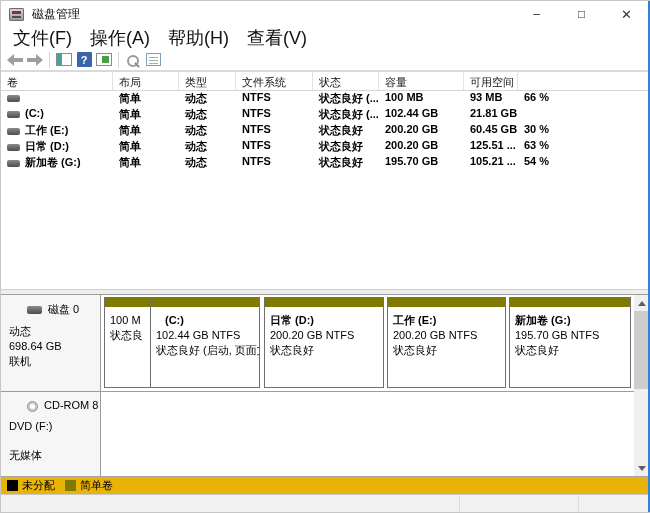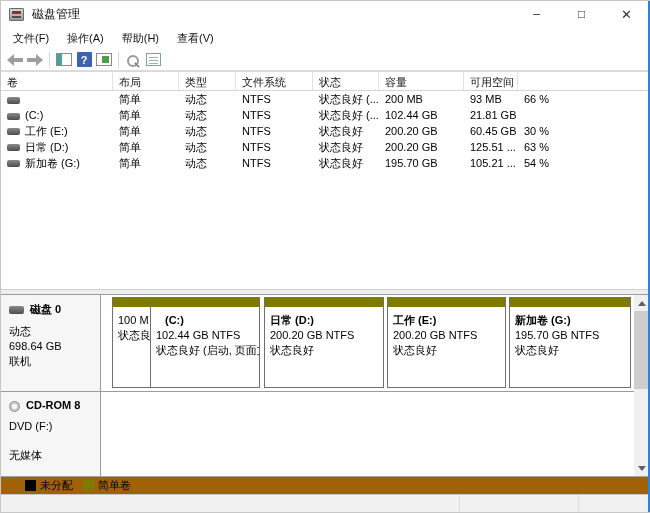--- a/index.html
+++ b/index.html
@@ -17,76 +17,76 @@
   .app-icon { width:15px; height:13px; margin-left:8px; position:relative; background:linear-gradient(#d8d8d8,#9a9a9a); border:1px solid #6b6b6b; border-radius:1px; }
   .app-icon::before { content:""; position:absolute; left:2px; top:2px; right:2px; height:3px; background:#8b2f2f; }
   .app-icon::after { content:""; position:absolute; left:2px; bottom:2px; right:2px; height:2px; background:#4e4e4e; }
   .title-text { margin-left:8px; font-size:12px; color:#111; }
   .win-controls { position:absolute; right:2px; top:0; height:26px; display:flex; }
   .win-btn { width:45px; height:26px; display:flex; align-items:center; justify-content:center; font-size:12px; color:#333; }
   .win-btn.close { font-size:13px; }
 
   
   .menubar { position:absolute; top:26px; left:0; width:650px; height:22px; background:#fff; display:flex; align-items:center; padding-left:3px; }
-  .menu-item { padding:3px 9px; font-size:11px; color:#111; }
+  .menu-item { padding:3px 9px; font-size:18px; color:#111; }
 
   
   .toolbar { position:absolute; top:48px; left:0; width:650px; height:22px; background:#fff; border-bottom:1px solid #dcdcdc; display:flex; align-items:center; padding-left:4px; }
   .tbi { width:18px; height:17px; display:flex; align-items:center; justify-content:center; margin:0 1px; position:relative; }
   .tbsep { width:1px; height:16px; background:#d6d6d6; margin:0 4px; }
   .help-ico { width:15px; height:15px; background:#3b64ad; color:#fff; font-weight:bold; font-size:11px; display:flex; align-items:center; justify-content:center; border-radius:1px; }
   .win-ico { width:16px; height:13px; border:1px solid #8a8a8a; background:#fff; position:relative; }
   .win-ico::before { content:""; position:absolute; left:0; top:0; bottom:0; width:5px; background:#4aa29a; }
   .win-ico.play::before { left:auto; right:2px; top:2px; bottom:2px; width:7px; background:#49a049; }
   .mag-ico { width:14px; height:13px; position:relative; }
   .mag-ico::before { content:""; position:absolute; left:1px; top:2px; width:8px; height:8px; border:2px solid #9a9a9a; border-radius:50%; }
   .mag-ico::after { content:""; position:absolute; right:0; bottom:0; width:6px; height:2px; background:#8a8a8a; transform:rotate(45deg); }
   .list-ico { width:15px; height:13px; border:1px solid #7f9db9; background:#fdfdfd; position:relative; }
   .list-ico::before { content:""; position:absolute; left:2px; top:3px; right:2px; height:1px; background:#9db8a0; box-shadow:0 3px 0 #9db8a0, 0 6px 0 #9db8a0; }
 
   
   .list-pane { position:absolute; top:70px; left:0; width:650px; height:218px; background:#fff; border-top:1px solid #d9d9d9; }
   .lv-header { display:flex; height:19px; background:#fff; border-bottom:1px solid #d5d5d5; }
   .hc { border-right:1px solid #e2e2e2; padding:3px 0 0 6px; font-size:11px; color:#111; overflow:hidden; white-space:nowrap; }
-  .lv-row { display:flex; height:16px; align-items:center; }
+  .lv-row { display:flex; height:16px; align-items:flex-start;font-weight:bold; }
   .c { padding-left:6px; overflow:hidden; white-space:nowrap; font-size:11px; }
   .w0{width:112px;} .w1{width:66px;} .w2{width:57px;} .w3{width:77px;}
   .w4{width:66px;} .w5{width:85px;} .w6{width:54px;} .w7{width:128px;} .wf{flex:1; border-right:none;}
   .disk-ico { display:inline-block; width:13px; height:7px; background:linear-gradient(#8a8a8a,#4d4d4d); border-radius:2px; margin-right:5px; vertical-align:middle; }
 
   
   .splitter { position:absolute; top:288px; left:0; width:650px; height:6px; background:#eeeeee; border-top:1px solid #d0d0d0; border-bottom:1px solid #9c9c9c; }
 
   
   .graph { position:absolute; top:294px; left:0; width:650px; height:181px; background:#fff; }
   .disk-row { position:absolute; left:0; width:633px; }
   .row-disk0 { top:0; height:97px; border-bottom:1px solid #9c9c9c; }
   .row-cdrom { top:97px; height:84px; }
   .disk-label { position:absolute; left:0; top:0; bottom:0; width:100px; background:#f6f6f6; border-right:1px solid #9c9c9c; padding:7px 6px 0 8px; }
-  .dl-name { font-weight:bold; font-size:11px; margin-bottom:7px; white-space:nowrap; }
+  .dl-name { font-weight:normal; font-size:11px; margin-bottom:7px; white-space:nowrap;margin-left:18px; }
   .dl-line { font-size:11px; line-height:15px; white-space:nowrap; }
   .dl-gap { height:14px; }
   .disk-ico2 { display:inline-block; width:15px; height:8px; background:linear-gradient(#8a8a8a,#4d4d4d); border-radius:2px; margin-right:6px; vertical-align:middle; }
   .cd-ico { display:inline-block; width:11px; height:11px; border-radius:50%; border:1px solid #8f8f8f; background:radial-gradient(circle,#fff 0 2px,#c9c9c9 3px); margin-right:6px; vertical-align:middle; }
   .track { position:absolute; left:100px; right:0; top:0; bottom:0; }
   .part { position:absolute; top:2px; height:91px; border:1px solid #707070; background:#fff; overflow:hidden; }
   .part-head { height:10px; background:#7e7b00; border-bottom:1px solid #ffffff; }
   .pl { padding-left:5px; line-height:15px; font-size:11px; white-space:nowrap; overflow:hidden; }
   .pl.name { margin-top:5px; font-weight:bold; }
 
   
   .vscroll { position:absolute; top:0; right:2px; width:15px; height:181px; background:#f0f0f0; }
   .sb-btn { position:absolute; left:0; width:15px; height:16px; display:flex; align-items:center; justify-content:center; }
   .sb-up { top:0; } .sb-down { bottom:0; }
   .tri-up { width:0; height:0; border-left:4px solid transparent; border-right:4px solid transparent; border-bottom:5px solid #5f5f5f; }
   .tri-down { width:0; height:0; border-left:4px solid transparent; border-right:4px solid transparent; border-top:5px solid #5f5f5f; }
   .sb-thumb { position:absolute; top:16px; left:0; width:15px; height:78px; background:#cdcdcd; }
 
   
-  .legendbar { position:absolute; top:475px; left:0; width:650px; height:19px; background:#a16207; border-top:1px solid #a3a3a3; border-bottom:1px solid #c9c9c9; display:flex; align-items:center; padding-left:24px; }
+  .legendbar { position:absolute; top:475px; left:0; width:650px; height:19px; background:#eab308; border-top:1px solid #a3a3a3; border-bottom:1px solid #c9c9c9; display:flex; align-items:center; padding-left:6px; }
   .lg-item { display:flex; align-items:center; margin-right:10px; font-size:11px; }
   .swatch { width:11px; height:11px; margin-right:4px; display:inline-block; }
   .sw-black { background:#000000; }
   .sw-olive { background:#7e7b00; }
 
   
   .statusbar { position:absolute; top:494px; left:0; width:650px; height:19px; background:#f1f1f1; display:flex; }
   .sb-cell { border-left:1px solid #dddddd; height:100%; }
   .sb-c1 { width:458px; border-left:none; }
   .sb-c2 { width:119px; }
@@ -159,21 +159,21 @@
       <div class="hc w6">可用空间</div>
       <div class="hc wf"></div>
     </div>
 
     <div class="lv-row">
       <div class="c w0"><span class="disk-ico"></span><span></span></div>
       <div class="c w1">简单</div>
       <div class="c w2">动态</div>
       <div class="c w3">NTFS</div>
       <div class="c w4">状态良好 (...</div>
-      <div class="c w5">200 MB</div>
+      <div class="c w5">100 MB</div>
       <div class="c w6">93 MB</div>
       <div class="c w7">66 %</div>
     </div>
     <div class="lv-row">
       <div class="c w0"><span class="disk-ico"></span><span>(C:)</span></div>
       <div class="c w1">简单</div>
       <div class="c w2">动态</div>
       <div class="c w3">NTFS</div>
       <div class="c w4">状态良好 (...</div>
       <div class="c w5">102.44 GB</div>
@@ -216,21 +216,21 @@
   <div class="graph">
 
     <div class="disk-row row-disk0">
       <div class="disk-label">
         <div class="dl-name"><span class="disk-ico2"></span><span>磁盘 0</span></div>
         <div class="dl-line">动态</div>
         <div class="dl-line">698.64 GB</div>
         <div class="dl-line">联机</div>
       </div>
       <div class="track">
-        <div class="part" style="left:11px; width:48px;">
+        <div class="part" style="left:3px; width:48px;">
           <div class="part-head"></div>
           <div class="pl name"></div>
           <div class="pl">100 M</div>
           <div class="pl">状态良</div>
         </div>
         <div class="part" style="left:49px; width:110px;">
           <div class="part-head"></div>
           <div class="pl name" style="padding-left:14px;">(C:)</div>
           <div class="pl">102.44 GB NTFS</div>
           <div class="pl">状态良好 (启动, 页面文</div>

